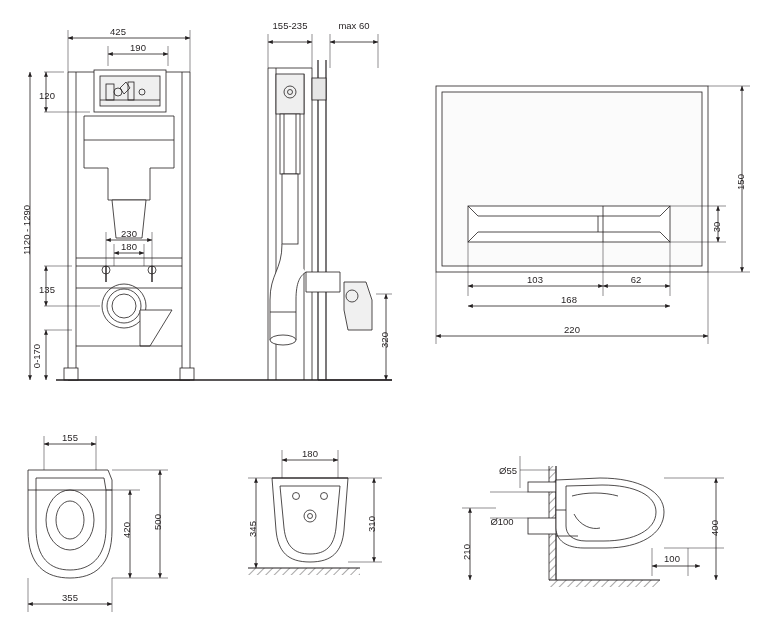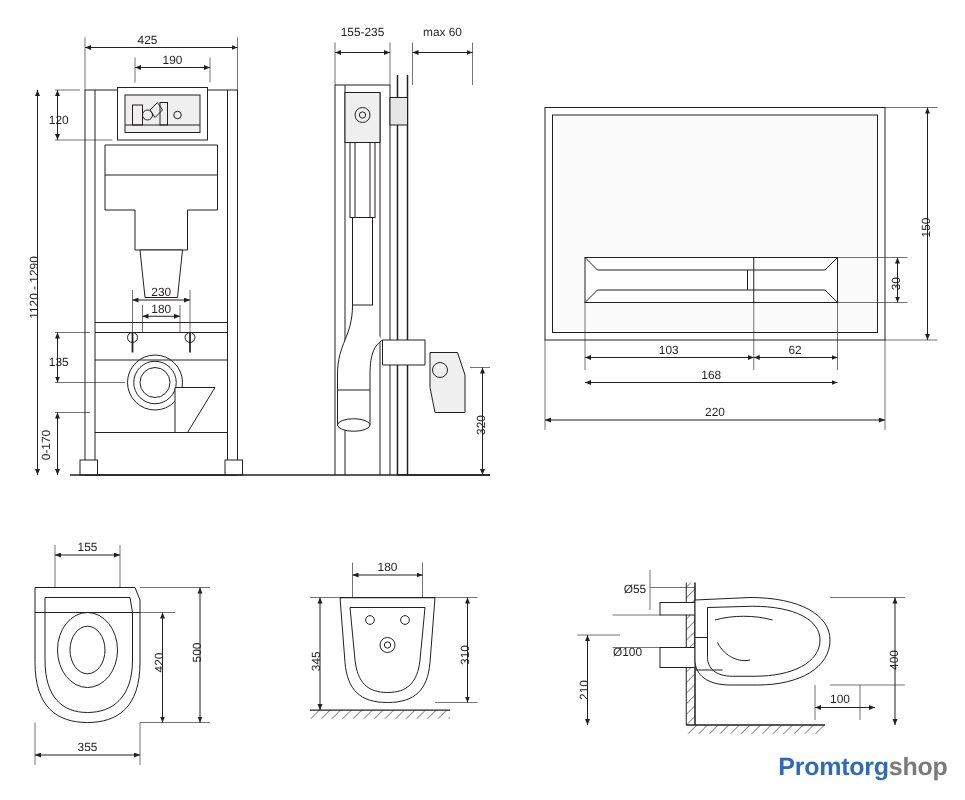--- a/index.html
+++ b/index.html
@@ -295,17 +295,14 @@
       <text class="dimtxt" x="375" y="524" text-anchor="middle" transform="rotate(-90 375 524)">310</text>
 
       <text class="dimtxt" x="508" y="474" text-anchor="middle">Ø55</text>
       <text class="dimtxt" x="502" y="525" text-anchor="middle">Ø100</text>
       <text class="dimtxt" x="470" y="552" text-anchor="middle" transform="rotate(-90 470 552)">210</text>
       <text class="dimtxt" x="718" y="528" text-anchor="middle" transform="rotate(-90 718 528)">400</text>
       <text class="dimtxt" x="672" y="562" text-anchor="middle">100</text>
     </g>
   </svg>
 
-  <div class="brand">
-    <span class="b1">Promtorg</span><span class="b3">shop</span>
-  </div>
 
 </div>
 
 </body></html>

